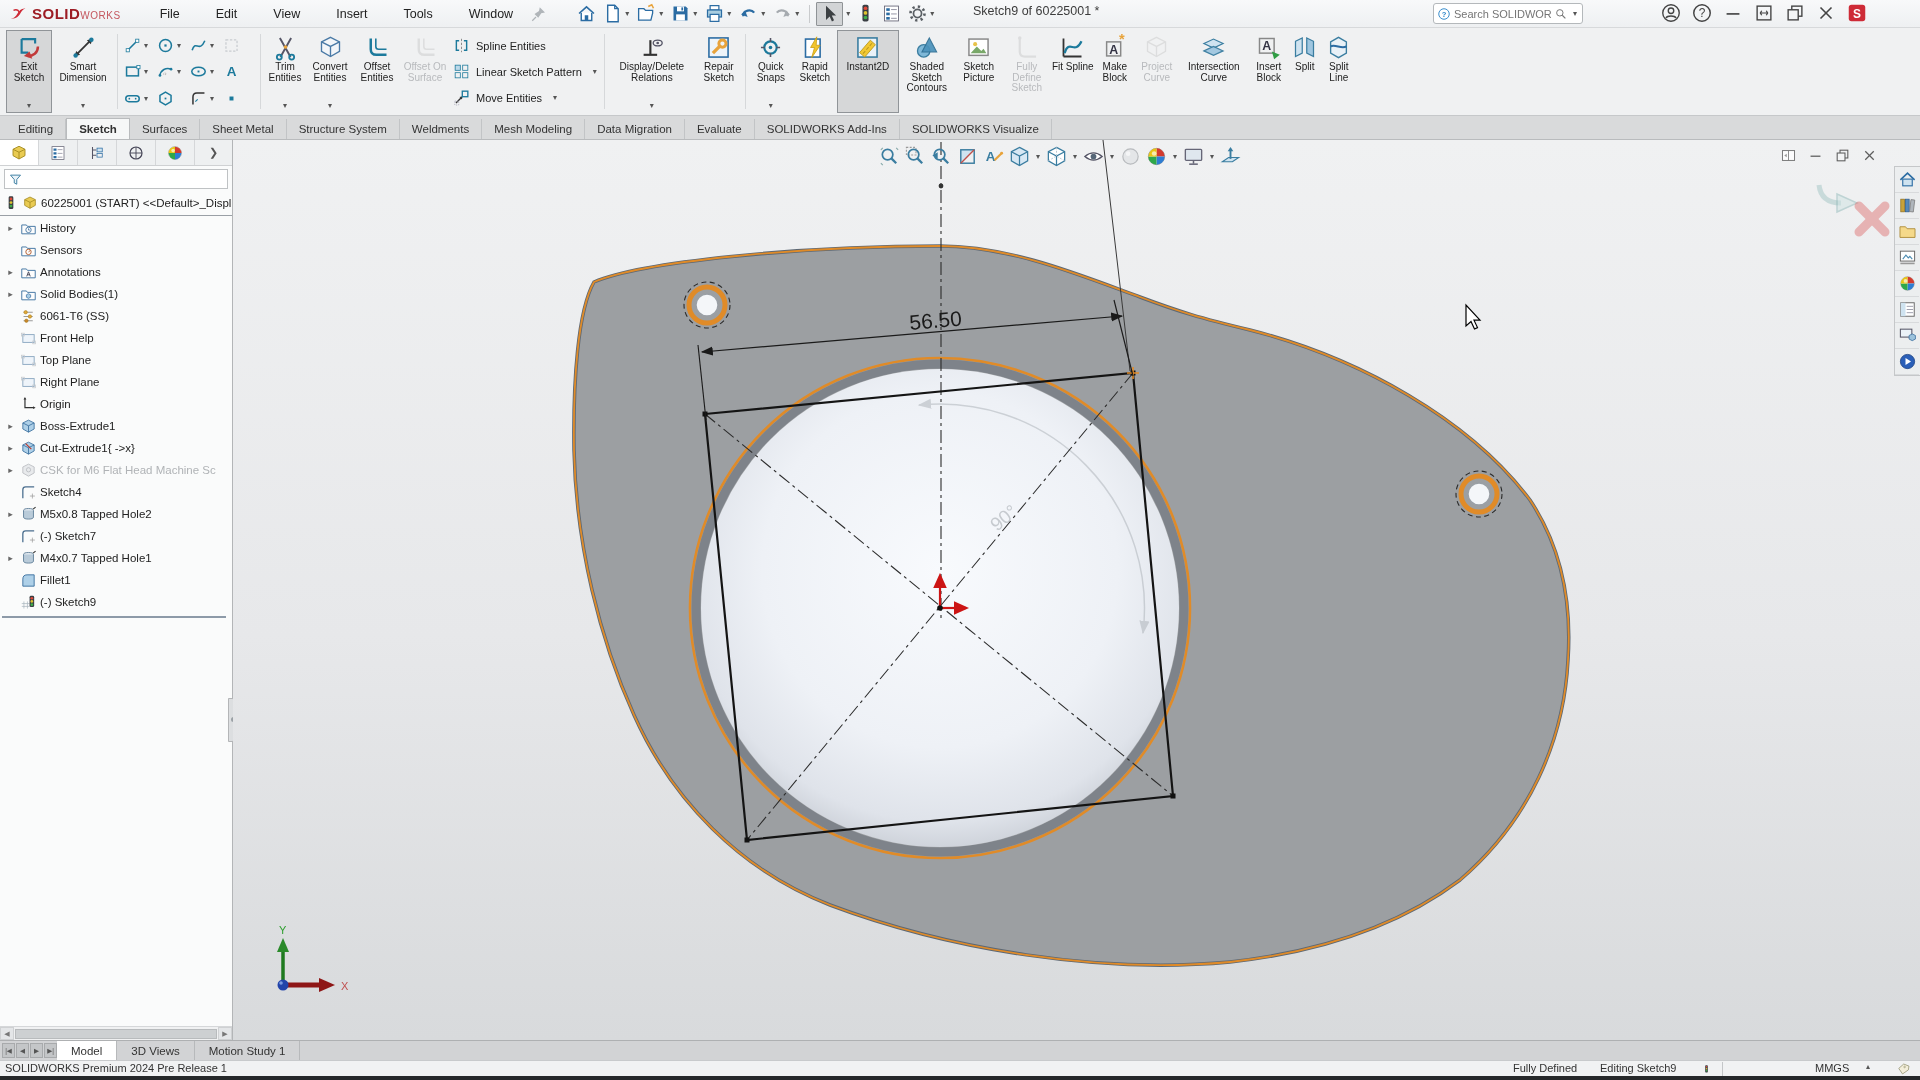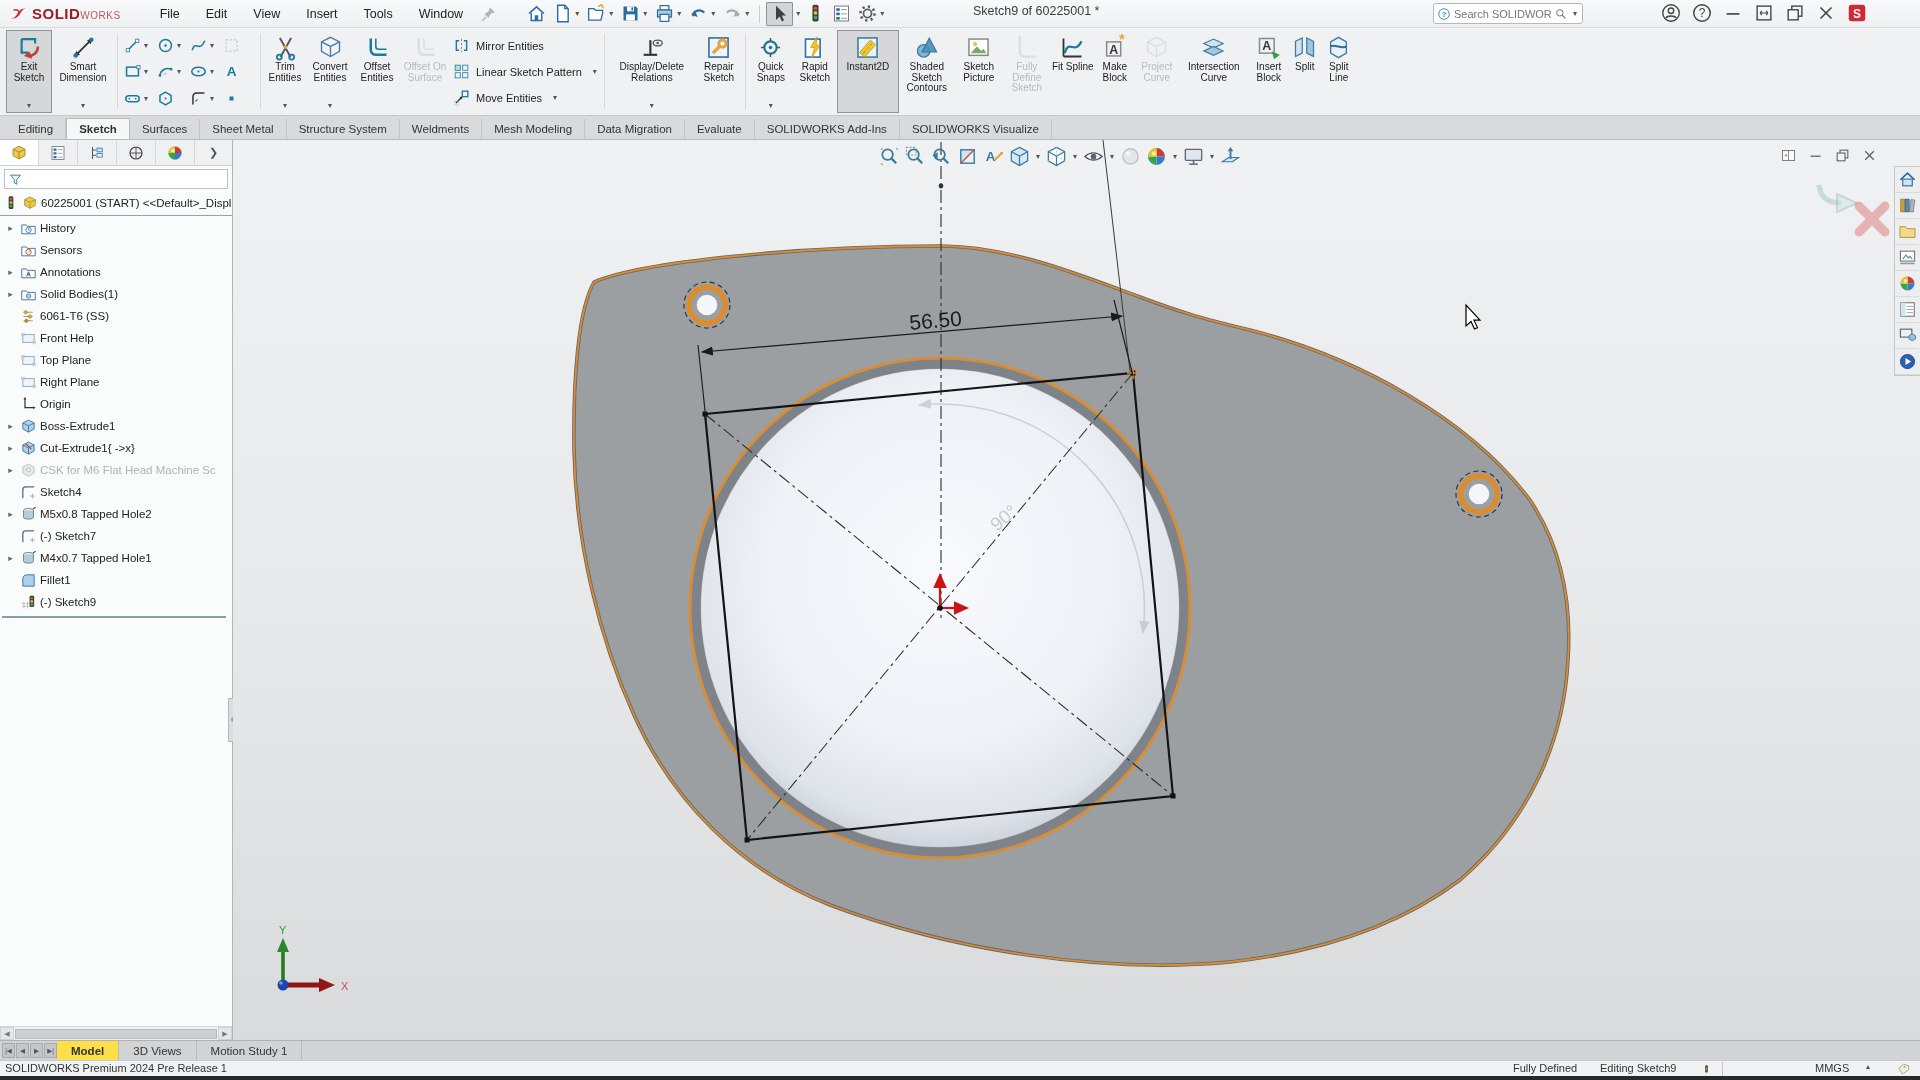--- a/index.html
+++ b/index.html
@@ -6,21 +6,21 @@
   html,body{width:1920px;height:1080px;overflow:hidden}
   body{position:relative;background:#e9eaeb;font-size:12px;color:#222}
   .abs{position:absolute}
 
   
   #titlebar{left:0;top:0;width:1920px;height:28px;background:linear-gradient(#f8f9fa,#eef0f2);border-bottom:1px solid #d7d9db;display:flex;align-items:center}
   .logo{display:flex;align-items:center;gap:2px;padding:0 10px 0 8px}
   .logo .swirl{width:22px;height:22px}
   .brand-strong{font-weight:bold;color:#9c1c24;font-size:15px;letter-spacing:.5px}
   .brand-light{color:#c4565e;font-size:10px;letter-spacing:.5px}
-  .menus{display:flex;gap:4px;margin-left:18px}
+  .menus{display:flex;gap:14px;margin-left:18px}
   .menu-item{padding:4px 11px;font-size:12.5px;color:#222;cursor:default}
   .pin{width:18px;height:18px;margin-left:6px;opacity:.75}
   .qat{display:flex;align-items:center;margin-left:26px;gap:1px}
   .qbtn{display:flex;align-items:center;height:24px;padding:0 2px}
   .qbtn .qi{width:21px;height:21px;display:inline-block}
   .caret{font-size:8px;color:#555;padding:0 2px}
   .qat-pressed{background:#d2d4d6;border:1px solid #8f9396;border-radius:1px}
   .qsep{width:1px;height:18px;background:#c9cbcd;margin:0 5px}
   #doc-title{position:absolute;left:973px;top:4px;font-size:12.5px;color:#3c3c3c;white-space:nowrap}
   #search-box{position:absolute;left:1433px;top:3px;width:150px;height:21px;border:1px solid #b4b8bb;border-radius:3px;background:#fff;display:flex;align-items:center;padding:0 3px;gap:3px}
@@ -87,21 +87,21 @@
   .vpc{width:17px;height:17px}
   #taskpane{right:0;top:166px;width:26px;background:#eceeef;border:1px solid #c5c7c9;border-right:none}
   .tp-cell{width:24px;height:26px;display:flex;align-items:center;justify-content:center;border-bottom:1px solid #d8dadc}
   .tp-cell .qi{width:19px;height:19px}
 
   
   #doctabs{left:0;top:1040px;width:1920px;height:20px;background:#d2d3d5;border-top:1px solid #aeb0b2;display:flex;align-items:stretch}
   .dnav{display:flex;align-items:center;padding-left:2px;gap:1px}
   .dnav span{width:13px;height:15px;background:#c4c6c8;border:1px solid #a8aaac;font-size:6.5px;color:#555;display:flex;align-items:center;justify-content:center}
   .dtab{padding:3px 14px;font-size:11.5px;color:#333;border-right:1px solid #b7b9bb;display:flex;align-items:center}
-  .dtab.active{background:#fde047;font-weight:bold}
+  .dtab.active{background:#ffffff;font-weight:normal}
   #statusbar{left:0;top:1060px;width:1920px;height:16px;background:#f1f2f3;border-top:1px solid #c8cacc;font-size:11px;color:#333}
   #statusbar .sleft{position:absolute;left:5px;top:1px;white-space:nowrap}
   .sitem{position:absolute;top:1px;white-space:nowrap}
   #bstrip{left:0;top:1076px;width:1920px;height:4px;background:#26282a}
   .ssep{position:absolute;top:1px;width:1px;height:14px;background:#c4c6c8}
 </style>
 </head>
 <body>
 
 <div id="titlebar" class="abs">
@@ -399,21 +399,21 @@
         </svg></span>
     <span class="rlab">Offset On Surface</span>
   </div>
   <div class="stack">
     <div class="srow">
         <span class="sic"><svg viewBox="0 0 24 24" width="100%" height="100%">
             <line x1="12" y1="3.5" x2="12" y2="20.5" stroke="#888" stroke-width="1.2" stroke-dasharray="3 2"></line>
             <path d="M9,6 H5.5 V18 H9" fill="none" stroke="#1c7a9c" stroke-width="1.8"></path>
             <path d="M15,6 H18.5 V18 H15" fill="none" stroke="#1c7a9c" stroke-width="1.8"></path>
           </svg></span>
-        <span class="slab">Mirror Entities</span>
+        <span class="slab">Spline Entities</span>
       </div>
     <div class="srow">
         <span class="sic"><svg viewBox="0 0 24 24" width="100%" height="100%">
             <rect x="4" y="4" width="6.5" height="6.5" fill="#bcd9ea" stroke="#1c7a9c"></rect>
             <rect x="13.5" y="4" width="6.5" height="6.5" fill="none" stroke="#1c7a9c"></rect>
             <rect x="4" y="13.5" width="6.5" height="6.5" fill="none" stroke="#1c7a9c"></rect>
             <rect x="13.5" y="13.5" width="6.5" height="6.5" fill="none" stroke="#1c7a9c"></rect>
           </svg></span>
         <span class="slab">Linear Sketch Pattern</span>
         <span class="caret">▾</span>

